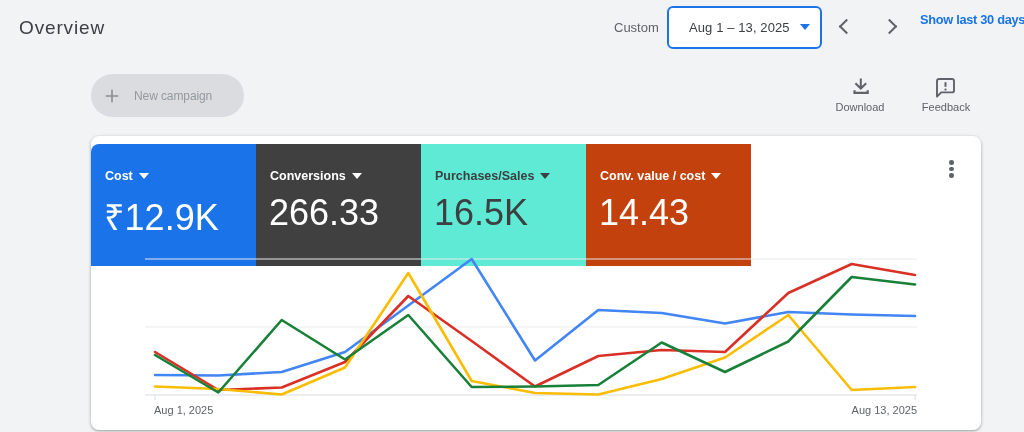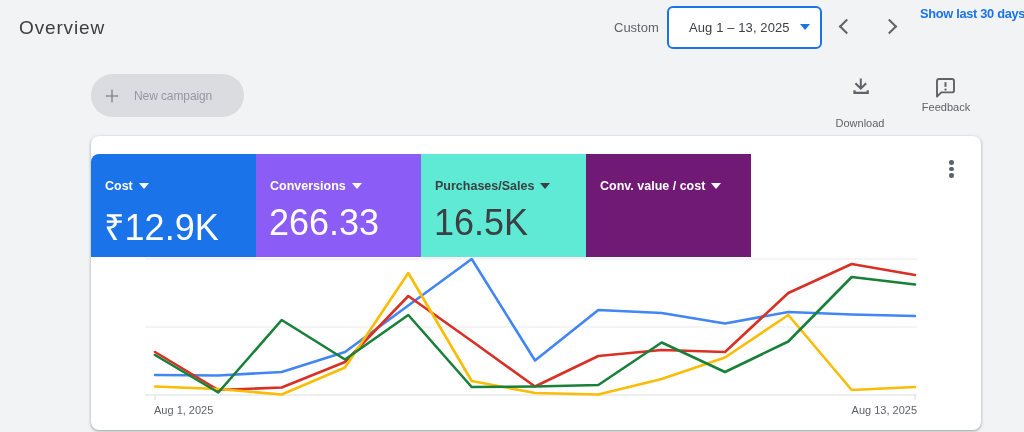--- a/index.html
+++ b/index.html
@@ -7,34 +7,34 @@
   body { background:#f1f3f4; font-family:"Liberation Sans", sans-serif; position:relative; }
   .abs { position:absolute; }
   #title { left:19px; top:17px; font-size:19px; color:#3c4043; letter-spacing:0.85px; }
   #custom { left:614px; top:20px; font-size:13px; color:#5f6368; }
   #datebox { left:667px; top:6px; width:155px; height:43px; border:2px solid #1a73e8; border-radius:6px; background:#fff; }
   #datetext { left:689px; top:20px; font-size:13px; color:#3c4043; letter-spacing:0.1px; }
   #datearrow { left:799.5px; top:24px; width:0; height:0; border-left:5px solid transparent; border-right:5px solid transparent; border-top:6px solid #1a73e8; }
   .chev { top:21px; width:11px; height:11px; border-top:2px solid #5f6368; border-right:2px solid #5f6368; }
   #chevL { left:841px; transform:rotate(-135deg); }
   #chevR { left:884px; transform:rotate(45deg); }
-  #show30 { left:920px; top:6px; font-size:12.8px; font-weight:bold; letter-spacing:-0.3px; color:#1a73e8; white-space:nowrap; }
+  #show30 { left:920px; top:12px; font-size:12.8px; font-weight:bold; letter-spacing:-0.3px; color:#1a73e8; white-space:nowrap; }
   #newcamp { left:91px; top:74px; width:153px; height:43px; border-radius:21.5px; background:#dadce0; }
   #ncplus { left:104px; top:88px; width:16px; height:16px; }
   #nctext { left:134px; top:89px; font-size:12px; color:#94999f; letter-spacing:-0.1px; }
   .iconlabel { font-size:11px; color:#5f6368; text-align:center; }
   #panel { left:91px; top:136px; width:890px; height:294px; background:#fff; border-radius:8px; box-shadow:0 1px 2px rgba(60,64,67,.3), 0 1px 3px 1px rgba(60,64,67,.15); }
-  .card { top:154px; width:165px; height:103px; }
+  .card { top:144px; width:165px; height:122px; }
   .card .lbl { position:absolute; left:14px; top:25px; font-size:12.5px; font-weight:bold; }
   .card .big { position:absolute; left:13px; top:47.5px; font-size:36px; }
   .tri { display:inline-block; width:0; height:0; border-left:5.5px solid transparent; border-right:5.5px solid transparent; vertical-align:middle; margin-left:6px; margin-bottom:2px; }
   #card1 { left:91px; background:#1a73e8; border-top-left-radius:8px; color:#fff; }
-  #card2 { left:256px; background:#8b5cf6; color:#fff; }
+  #card2 { left:256px; background:#404040; color:#fff; }
   #card3 { left:421px; background:#5eead4; color:#3c4043; }
-  #card4 { left:586px; background:#701a75; color:#fff; }
+  #card4 { left:586px; background:#c2410c; color:#fff; }
   .dot { position:absolute; left:949.3px; width:4.5px; height:4.5px; border-radius:50%; background:#5f6368; }
 </style>
 </head>
 <body>
 <div id="title" class="abs">Overview</div>
 <div id="custom" class="abs">Custom</div>
 <div id="datebox" class="abs"></div>
 <div id="datetext" class="abs">Aug 1 – 13, 2025</div>
 <div id="datearrow" class="abs"></div>
 <div id="chevL" class="abs chev"></div>
@@ -42,21 +42,21 @@
 <div id="show30" class="abs">Show last 30 days</div>
 <div id="newcamp" class="abs"></div>
 <svg id="ncplus" class="abs" viewBox="0 0 18 18">
     <path d="M9 2v14M2 9h14" stroke="#898f95" stroke-width="1.8"></path>
   </svg>
 <div id="nctext" class="abs">New campaign</div>
 <svg class="abs" style="left:851.5px;top:78px;width:19px;height:17px" viewBox="0 0 19 17" fill="none" stroke="#5f6368" stroke-width="2">
     <path d="M8.8 0.5v8.4M3.4 5.3l5.4 5.2 5.4-5.2" fill="none"></path>
     <path d="M2.5 12.3v2.6h13.2v-2.6" fill="none" stroke-width="2.2"></path>
   </svg>
-<div class="abs iconlabel" style="left:830px;top:101px;width:60px;margin-top:16px;">Download</div>
+<div class="abs iconlabel" style="left:830px;top:101px;width:60px;">Download</div>
 <svg class="abs" style="left:935.5px;top:78px;width:19px;height:20px" viewBox="0 0 19 20" fill="none" stroke="#5f6368" stroke-width="1.9">
     <path d="M1 18.6V3 Q1 1 3 1 H16 Q18 1 18 3 V12.4 Q18 14.4 16 14.4 H5.2 Z" fill="none" stroke-linejoin="round"></path>
     <path d="M9.5 4.2v4.6" stroke-width="2"></path>
     <circle cx="9.5" cy="11.6" r="1.15" fill="#5f6368" stroke="none"></circle>
   </svg>
 <div class="abs iconlabel" style="left:916px;top:101px;width:60px;">Feedback</div>
 <div id="panel" class="abs"></div>
 <div id="card1" class="abs card">
     <span class="lbl">Cost<span class="tri" style="border-top:6px solid #fff"></span></span>
     <span class="big">₹12.9K</span>
@@ -64,20 +64,21 @@
 <div id="card2" class="abs card">
     <span class="lbl">Conversions<span class="tri" style="border-top:6px solid #fff"></span></span>
     <span class="big">266.33</span>
   </div>
 <div id="card3" class="abs card">
     <span class="lbl">Purchases/Sales<span class="tri" style="border-top:6px solid #3c4043"></span></span>
     <span class="big">16.5K</span>
   </div>
 <div id="card4" class="abs card">
     <span class="lbl">Conv. value / cost<span class="tri" style="border-top:6px solid #fff"></span></span>
+    <span class="big">14.43</span>
   </div>
 <div class="dot" style="top:160.2px"></div>
 <div class="dot" style="top:166.7px"></div>
 <div class="dot" style="top:173.2px"></div>
 <svg class="abs" style="left:91px;top:239px;width:890px;height:182px" viewBox="0 0 890 182">
 
   <line x1="54" y1="20" x2="826" y2="20" stroke="#e8eaed" stroke-width="1"></line>
   <line x1="54" y1="88" x2="826" y2="88" stroke="#e8eaed" stroke-width="1"></line>
   <line x1="54" y1="156" x2="826" y2="156" stroke="#dadce0" stroke-width="1"></line>
   <line x1="64" y1="156" x2="64" y2="161" stroke="#dadce0" stroke-width="1"></line>

